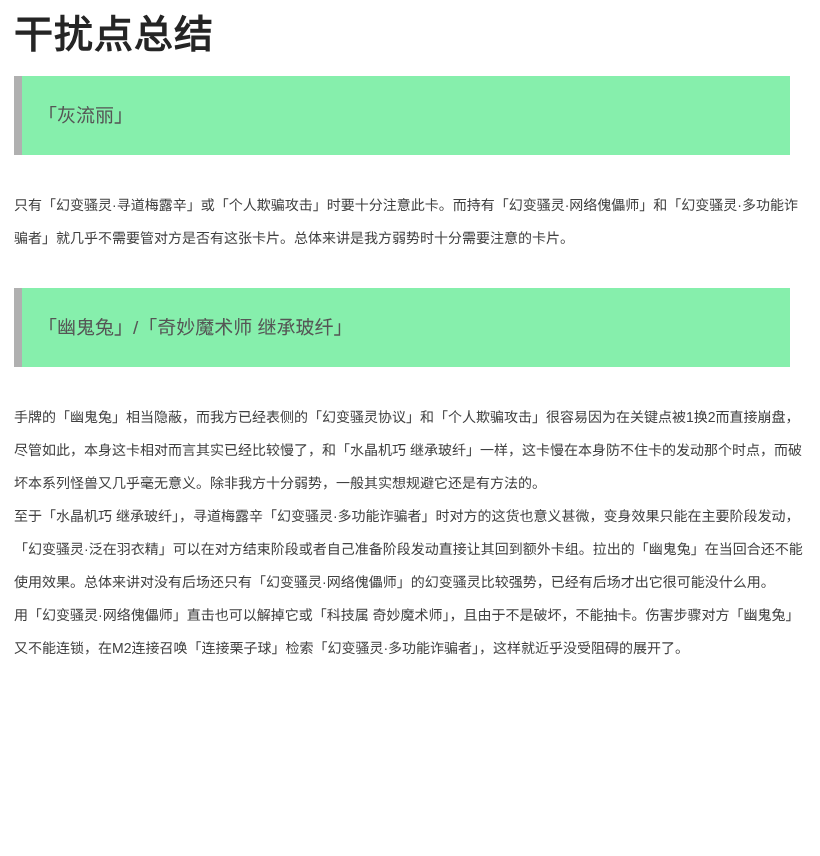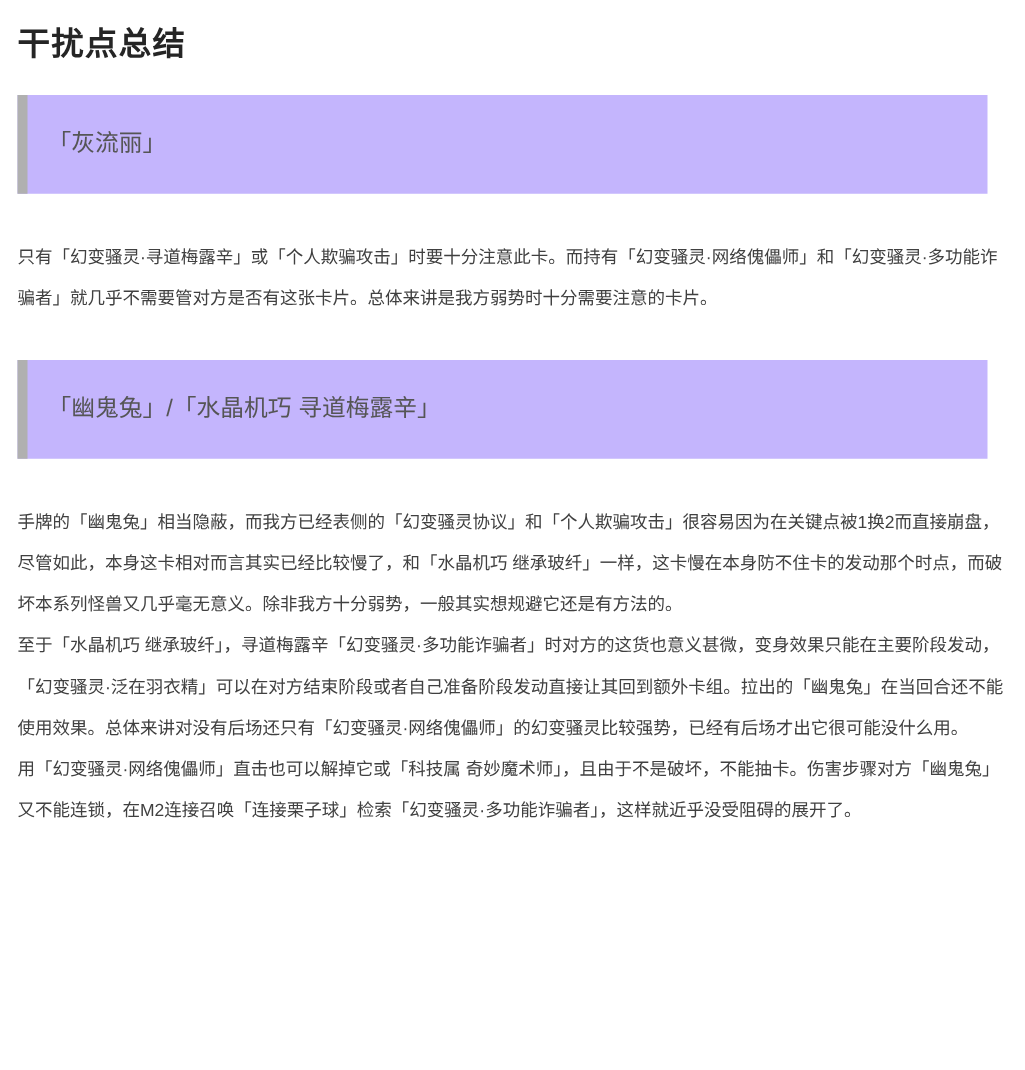--- a/index.html
+++ b/index.html
@@ -12,31 +12,31 @@
     min-height: 856px;
     box-sizing: border-box;
     padding: 14px 14px 20px 14px;
     font-family: "Liberation Sans", "DejaVu Sans", sans-serif;
     -webkit-font-smoothing: antialiased;
   }
   .article {
     width: 100%;
   }
   h1.page-title {
-    font-size: 26px;
+    font-size: 39px;
     line-height: 34px;
     font-weight: 700;
     color: #252525;
     margin: 4px 0 24px 0;
     letter-spacing: 1px;
   }
   blockquote.quote-block {
     margin: 0 16px 34px 0;
     padding: 27px 16px;
-    background: #c4b5fd;
+    background: #86efac;
     border-left: 8px solid #b0b0b0;
     font-size: 19px;
     line-height: 25px;
     color: #555555;
   }
   .paragraph-block {
     margin: 0 0 33px 0;
   }
   .paragraph-block:last-child {
     margin-bottom: 12px;
@@ -59,21 +59,21 @@
 
   <blockquote class="quote-block">
     <span>「灰流丽」</span>
   </blockquote>
 
   <div class="paragraph-block">
     <p class="text-segment">只有「幻变骚灵·寻道梅露辛」或「个人欺骗攻击」时要十分注意此卡。而持有「幻变骚灵·网络傀儡师」和「幻变骚灵·多功能诈骗者」就几乎不需要管对方是否有这张卡片。总体来讲是我方弱势时十分需要注意的卡片。</p>
   </div>
 
   <blockquote class="quote-block">
-    <span>「幽鬼兔」/「水晶机巧 寻道梅露辛」</span>
+    <span>「幽鬼兔」/「奇妙魔术师 继承玻纤」</span>
   </blockquote>
 
   <div class="paragraph-block">
     <p class="text-segment">手牌的「幽鬼兔」相当隐蔽，而我方已经表侧的「幻变骚灵协议」和「个人欺骗攻击」很容易因为在关键点被1换2而直接崩盘，尽管如此，本身这卡相对而言其实已经比较慢了，和「水晶机巧 继承玻纤」一样，这卡慢在本身防不住卡的发动那个时点，而破坏本系列怪兽又几乎毫无意义。除非我方十分弱势，一般其实想规避它还是有方法的。</p>
     <p class="text-segment">至于「水晶机巧 继承玻纤」，寻道梅露辛「幻变骚灵·多功能诈骗者」时对方的这货也意义甚微，变身效果只能在主要阶段发动，「幻变骚灵·泛在羽衣精」可以在对方结束阶段或者自己准备阶段发动直接让其回到额外卡组。拉出的「幽鬼兔」在当回合还不能使用效果。总体来讲对没有后场还只有「幻变骚灵·网络傀儡师」的幻变骚灵比较强势，已经有后场才出它很可能没什么用。</p>
     <p class="text-segment">用「幻变骚灵·网络傀儡师」直击也可以解掉它或「科技属 奇妙魔术师」，且由于不是破坏，不能抽卡。伤害步骤对方「幽鬼兔」又不能连锁，在M2连接召唤「连接栗子球」检索「幻变骚灵·多功能诈骗者」，这样就近乎没受阻碍的展开了。</p>
   </div>
 
 </div>
 

